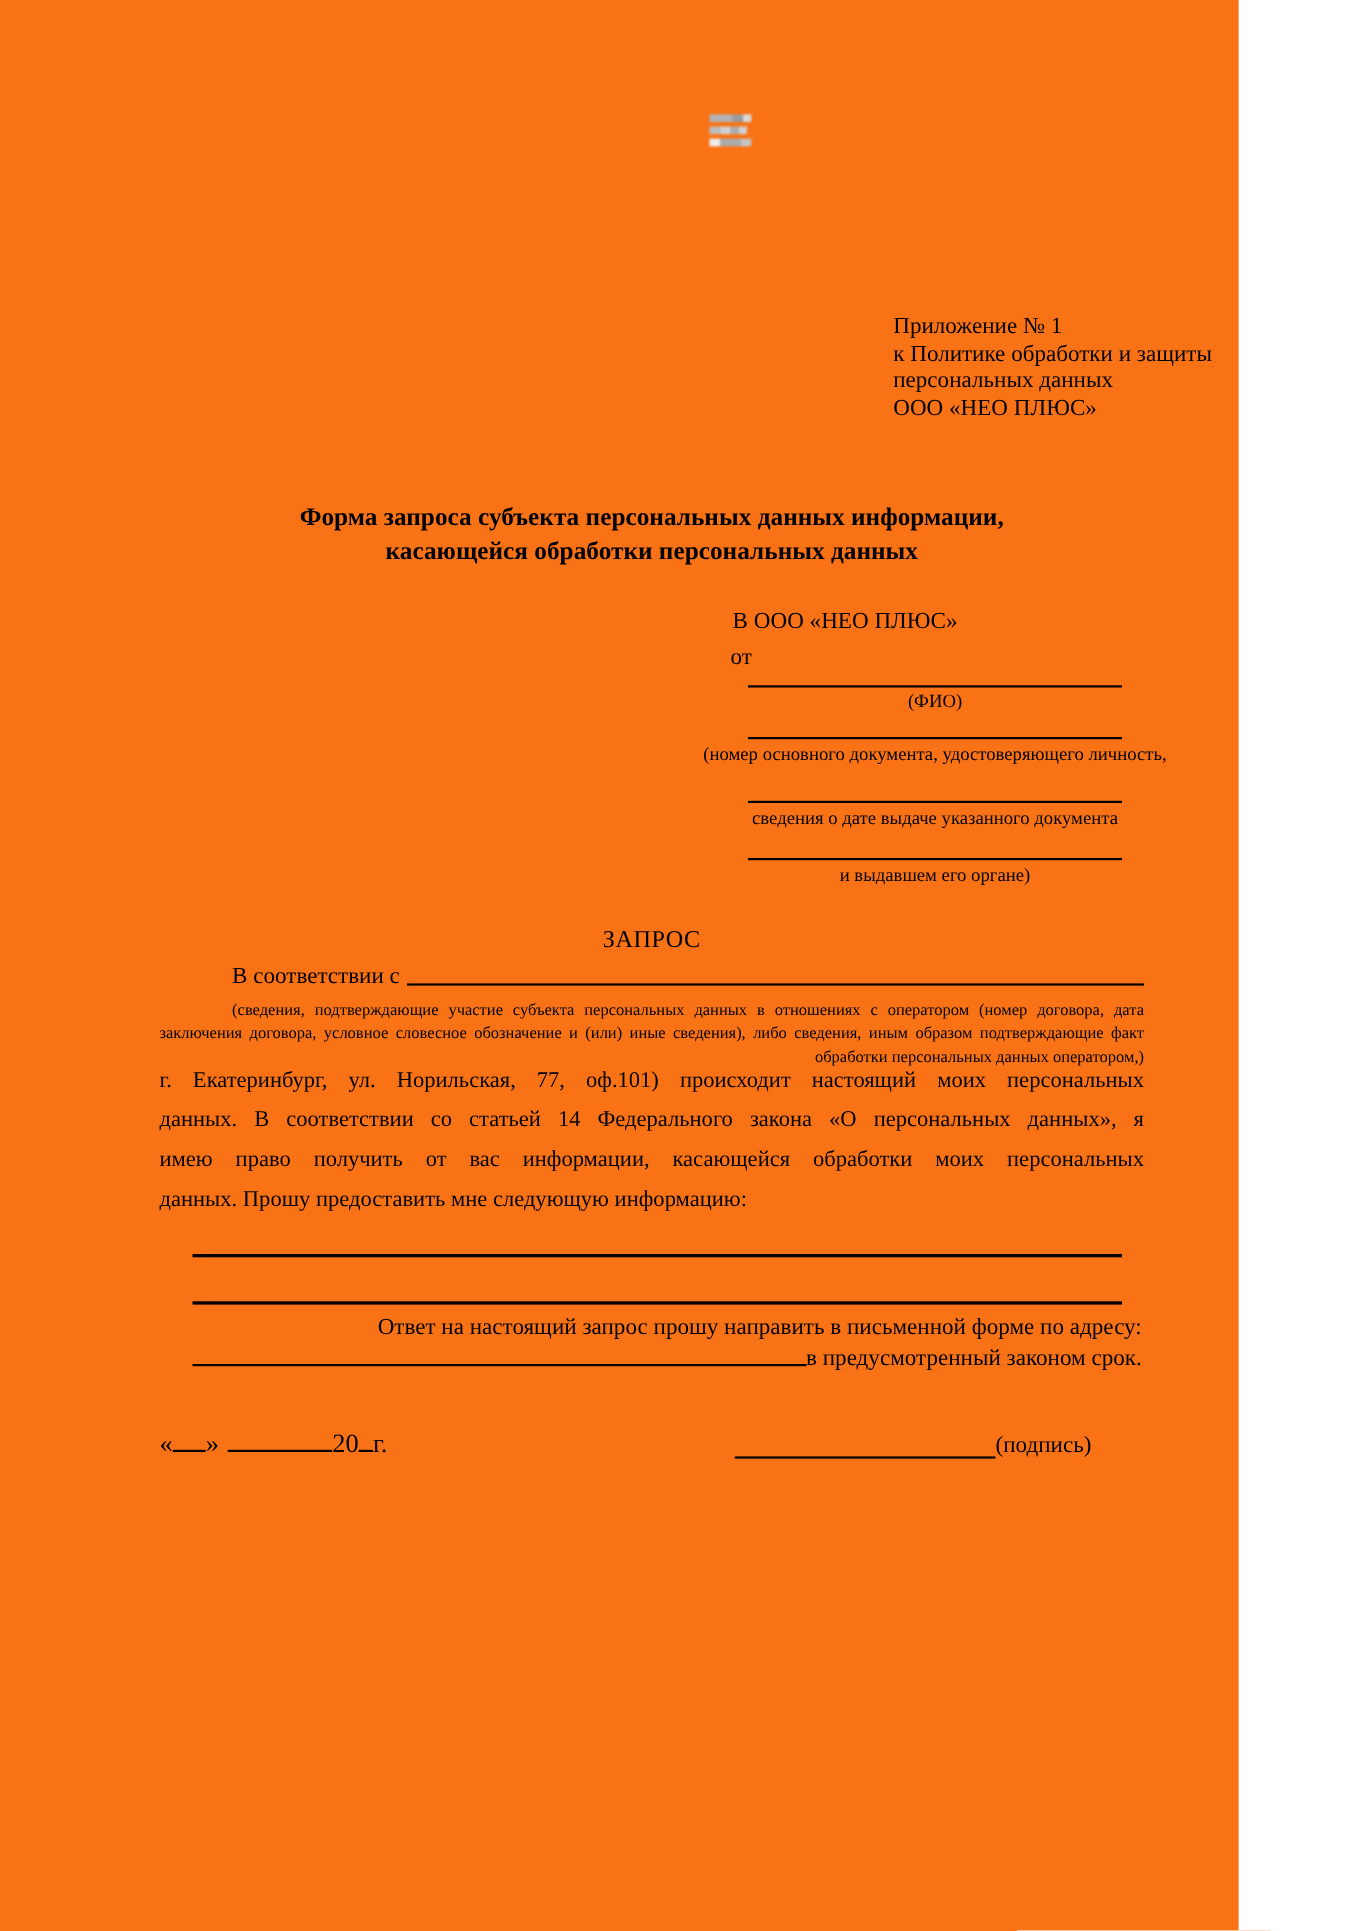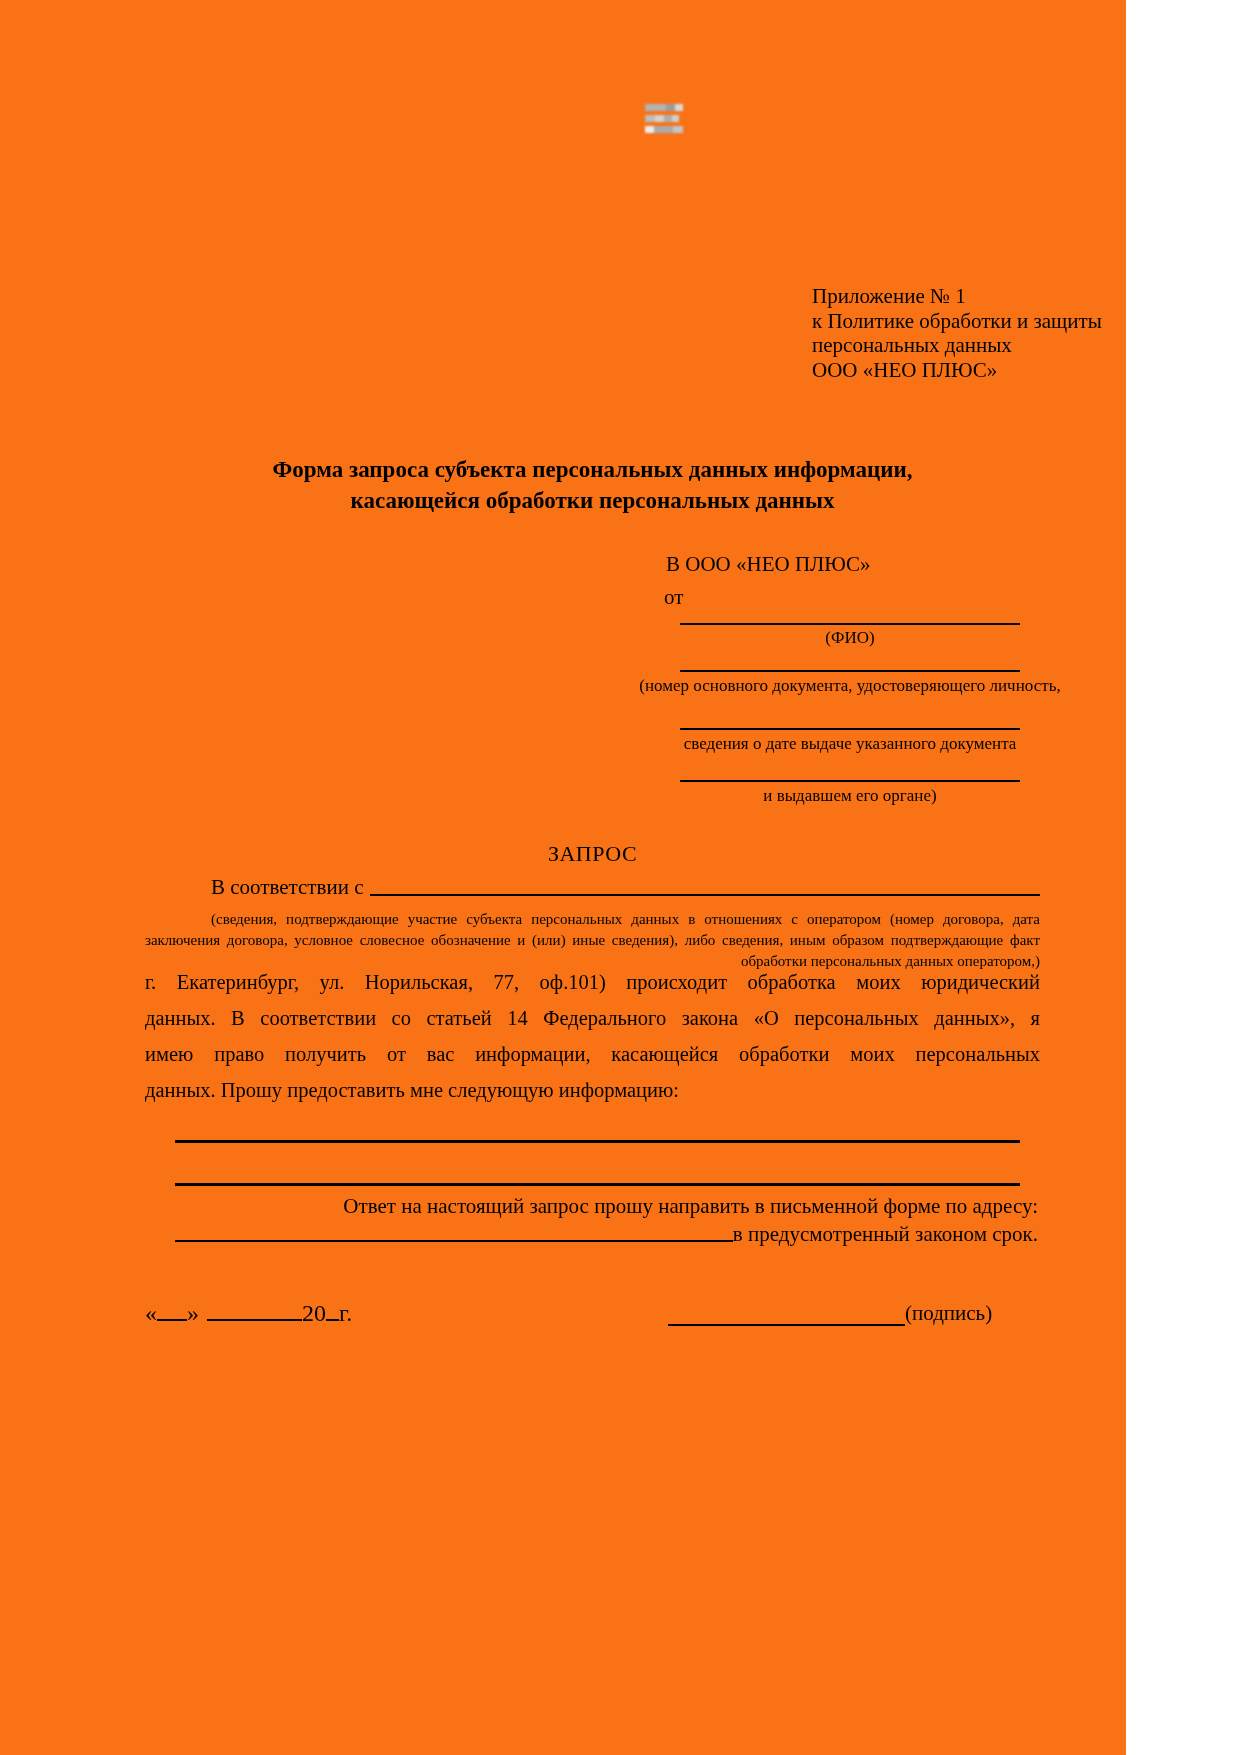--- a/index.html
+++ b/index.html
@@ -107,21 +107,21 @@
     <span class="accord-fill"></span>
   </div>
 
   <div class="fineprint">
     <div class="fp-just fp-first">(сведения, подтверждающие участие субъекта персональных данных в отношениях с оператором (номер договора, дата</div>
     <div class="fp-just">заключения договора, условное словесное обозначение и (или) иные сведения), либо сведения, иным образом подтверждающие факт</div>
     <div class="fp-last">обработки персональных данных оператором,)</div>
   </div>
 
   <div class="body-par">
-    <div class="jl">г. Екатеринбург, ул. Норильская, 77, оф.101) происходит обработка моих юридический</div>
+    <div class="jl">г. Екатеринбург, ул. Норильская, 77, оф.101) происходит настоящий моих персональных</div>
     <div class="jl">данных. В соответствии со статьей 14 Федерального закона «О персональных данных», я</div>
     <div class="jl">имею право получить от вас информации, касающейся обработки моих персональных</div>
     <div class="jl-last">данных. Прошу предоставить мне следующую информацию:</div>
   </div>
 
   <div class="blankline bl1"></div>
   <div class="blankline bl2"></div>
 
   <div class="reply-line">Ответ на настоящий запрос прошу направить в письменной форме по адресу:</div>
   <div class="reply-tail">

